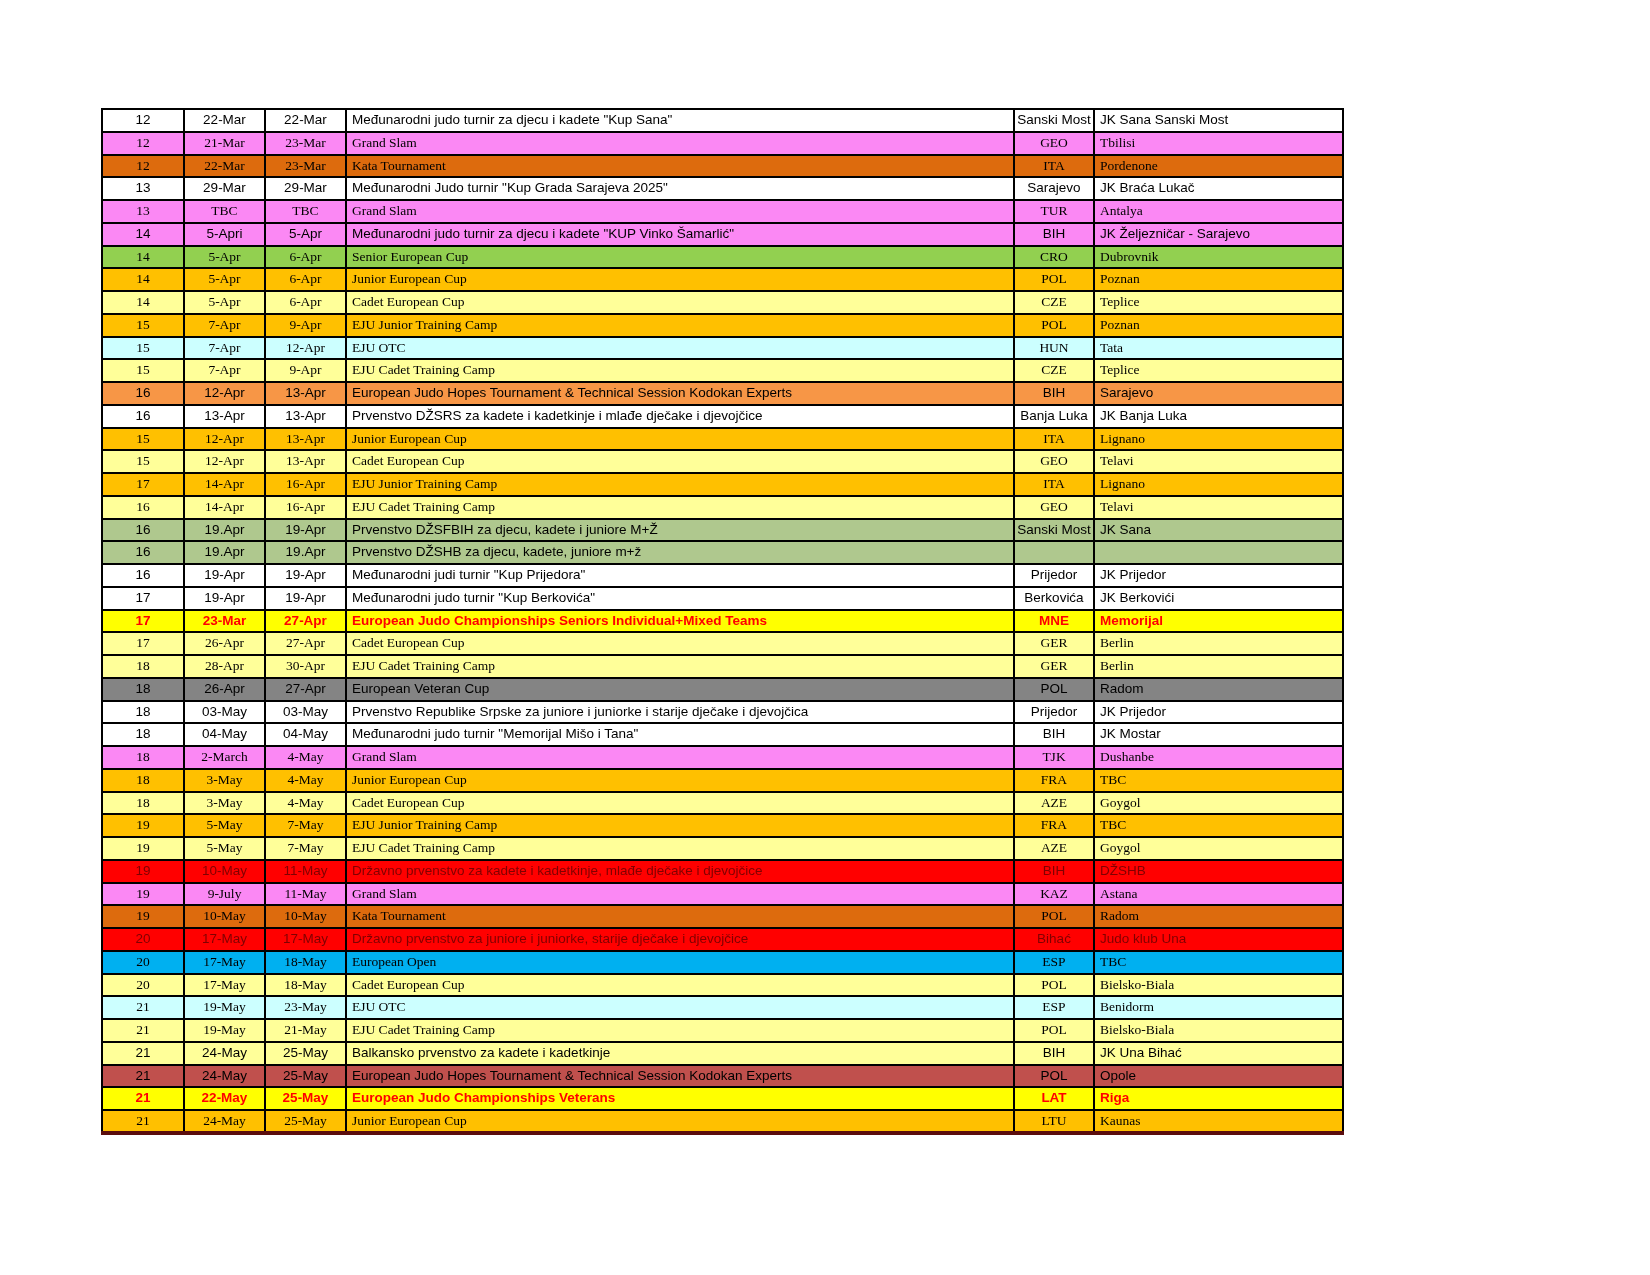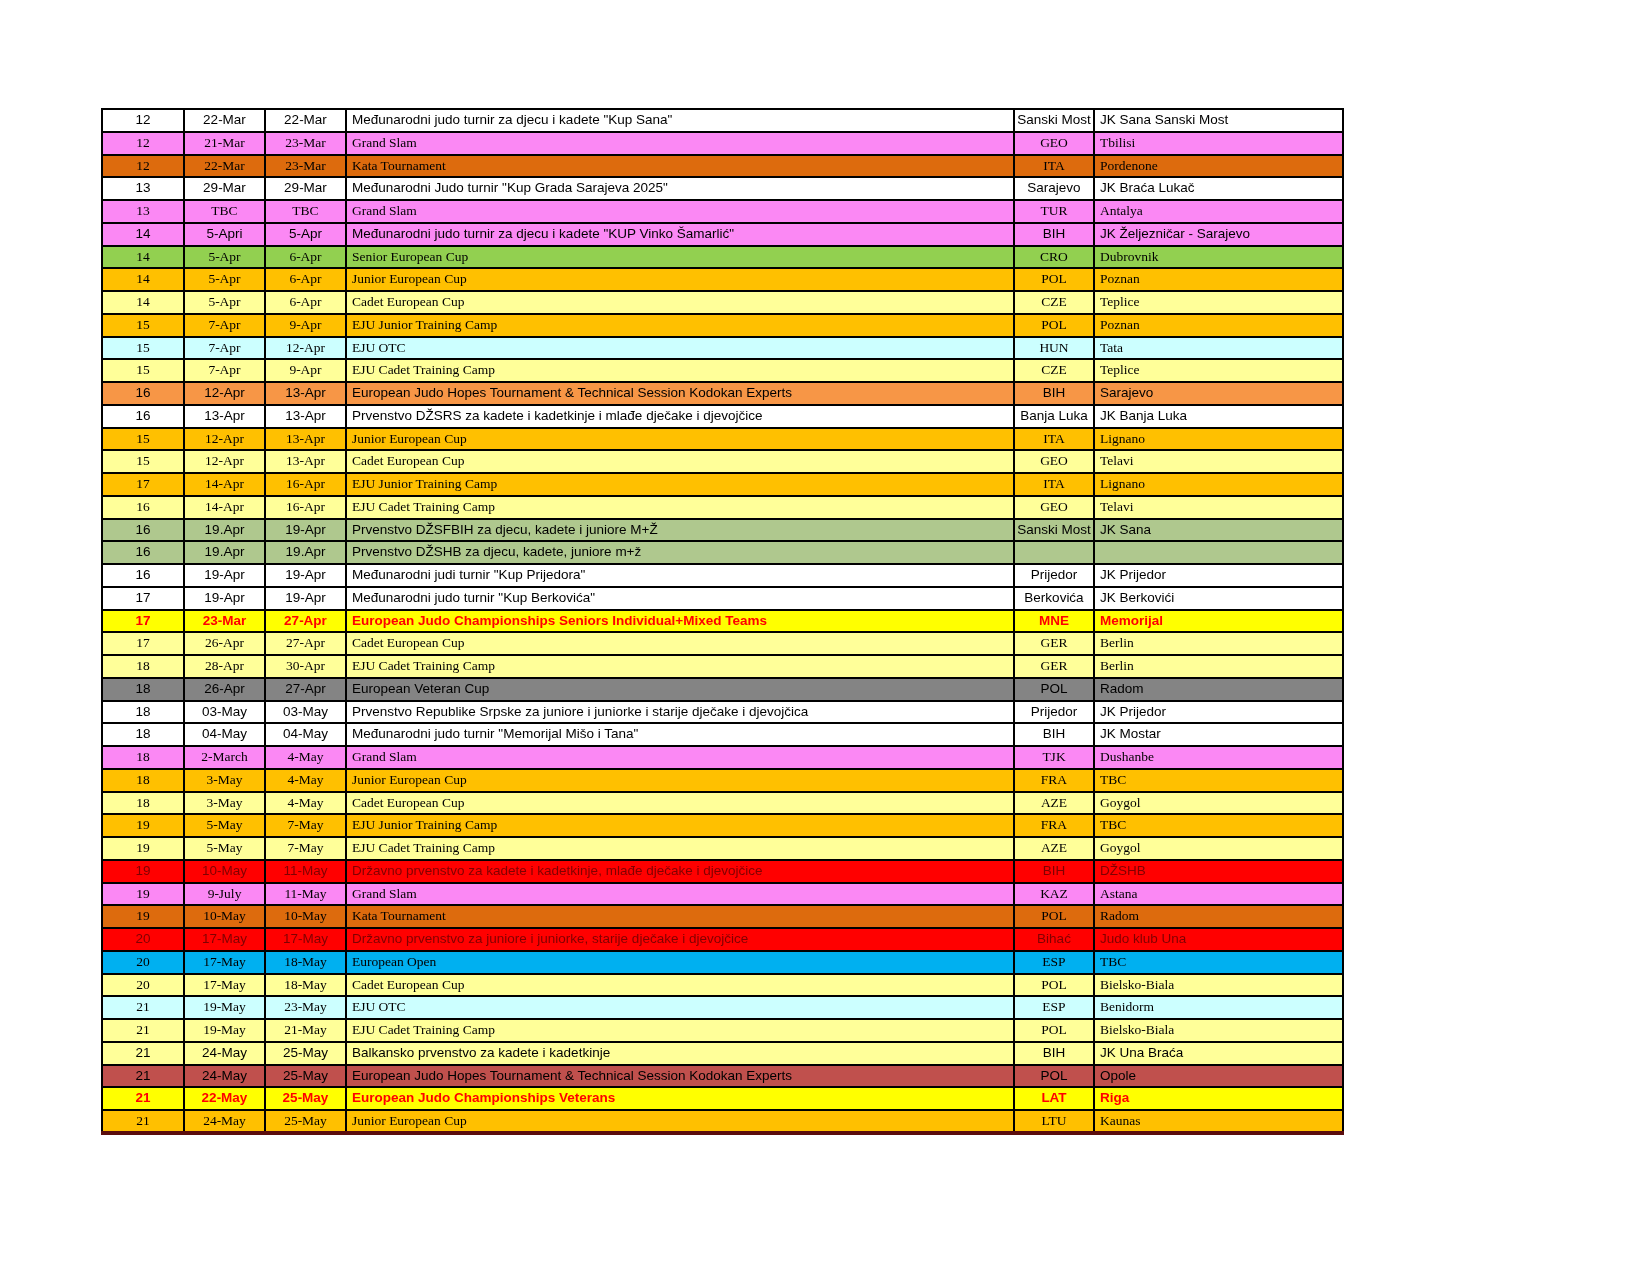--- a/index.html
+++ b/index.html
@@ -385,21 +385,21 @@
           <td class="left">EJU Cadet Training Camp</td>
           <td class="center">POL</td>
           <td class="left">Bielsko-Biala</td>
         </tr>
         <tr class="f-sans c-black" style="background-color: rgb(255, 255, 153);">
           <td class="center">21</td>
           <td class="center">24-May</td>
           <td class="center">25-May</td>
           <td class="left">Balkansko prvenstvo za kadete i kadetkinje</td>
           <td class="center">BIH</td>
-          <td class="left">JK Una Braća</td>
+          <td class="left">JK Una Bihać</td>
         </tr>
         <tr class="f-sans c-black" style="background-color: rgb(192, 80, 77);">
           <td class="center">21</td>
           <td class="center">24-May</td>
           <td class="center">25-May</td>
           <td class="left">European Judo Hopes Tournament &amp; Technical Session Kodokan Experts</td>
           <td class="center">POL</td>
           <td class="left">Opole</td>
         </tr>
         <tr class="f-sans c-red bold" style="background-color: rgb(255, 255, 0);">

